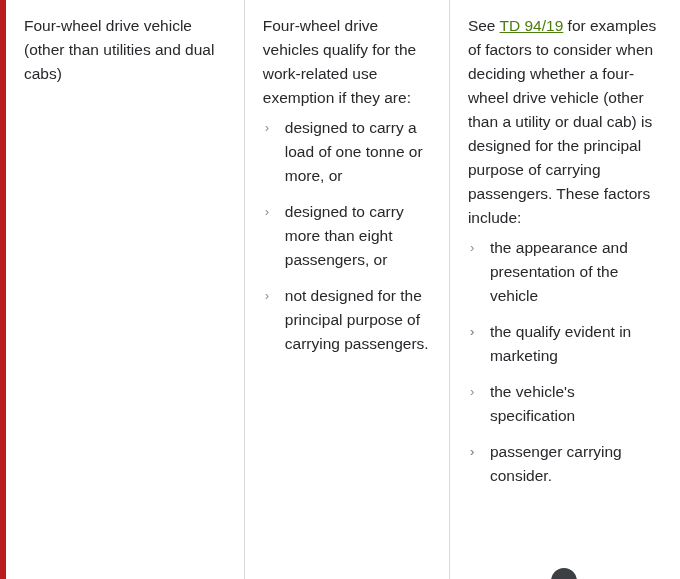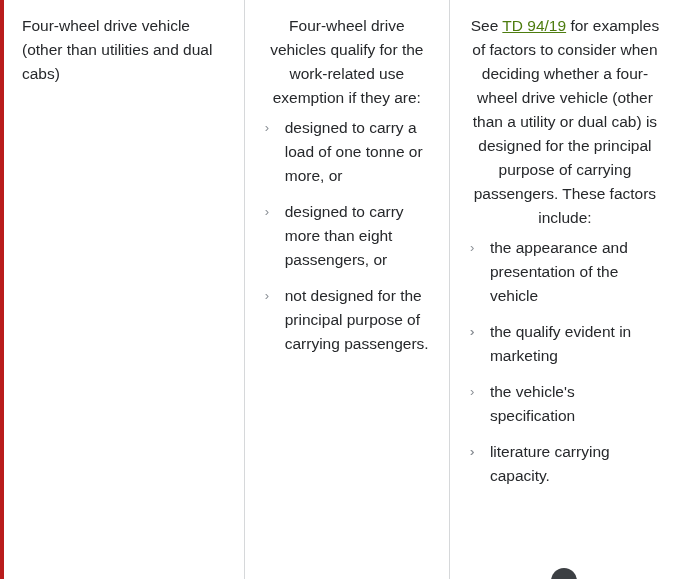--- a/index.html
+++ b/index.html
@@ -21,32 +21,31 @@
     display: flex;
     flex-direction: row;
     align-items: stretch;
   }
   .col {
     box-sizing: border-box;
     padding: 14px 18px 0 18px;
     border-right: 1px solid #d6d8da;
     position: relative;
   }
-  .col-0 { width: 253px; border-left: 4px solid #b91c1c; }
+  .col-0 { width: 253px; border-left: 6px solid #b91c1c; }
   .col-1 { width: 212px; }
   .col-2 { width: 238px; border-right: none; }
   .cell-text {
     font-size: 15.5px;
     line-height: 24px;
     color: #26282b;
     margin: 0 0 0 0;
   }
   .cell-text.lead {
     margin-bottom: 6px;
-    text-align: center;
   }
   ul.bullets {
     list-style: none;
     margin: 6px 0 0 0;
     padding: 0;
   }
   ul.bullets li {
     position: relative;
     padding-left: 22px;
     font-size: 15.5px;
@@ -120,18 +119,18 @@
       </li>
       <li>
         <span class="chev">›</span>
         <span>the vehicle's specification</span>
       </li>
       <li>
         <span class="chev">›</span>
       </li>
       <li>
         <span class="chev">›</span>
-        <span>literature carrying capacity.</span>
+        <span>passenger carrying consider.</span>
       </li>
     </ul>
   </div>
 
 </div>
 
 </body></html>

